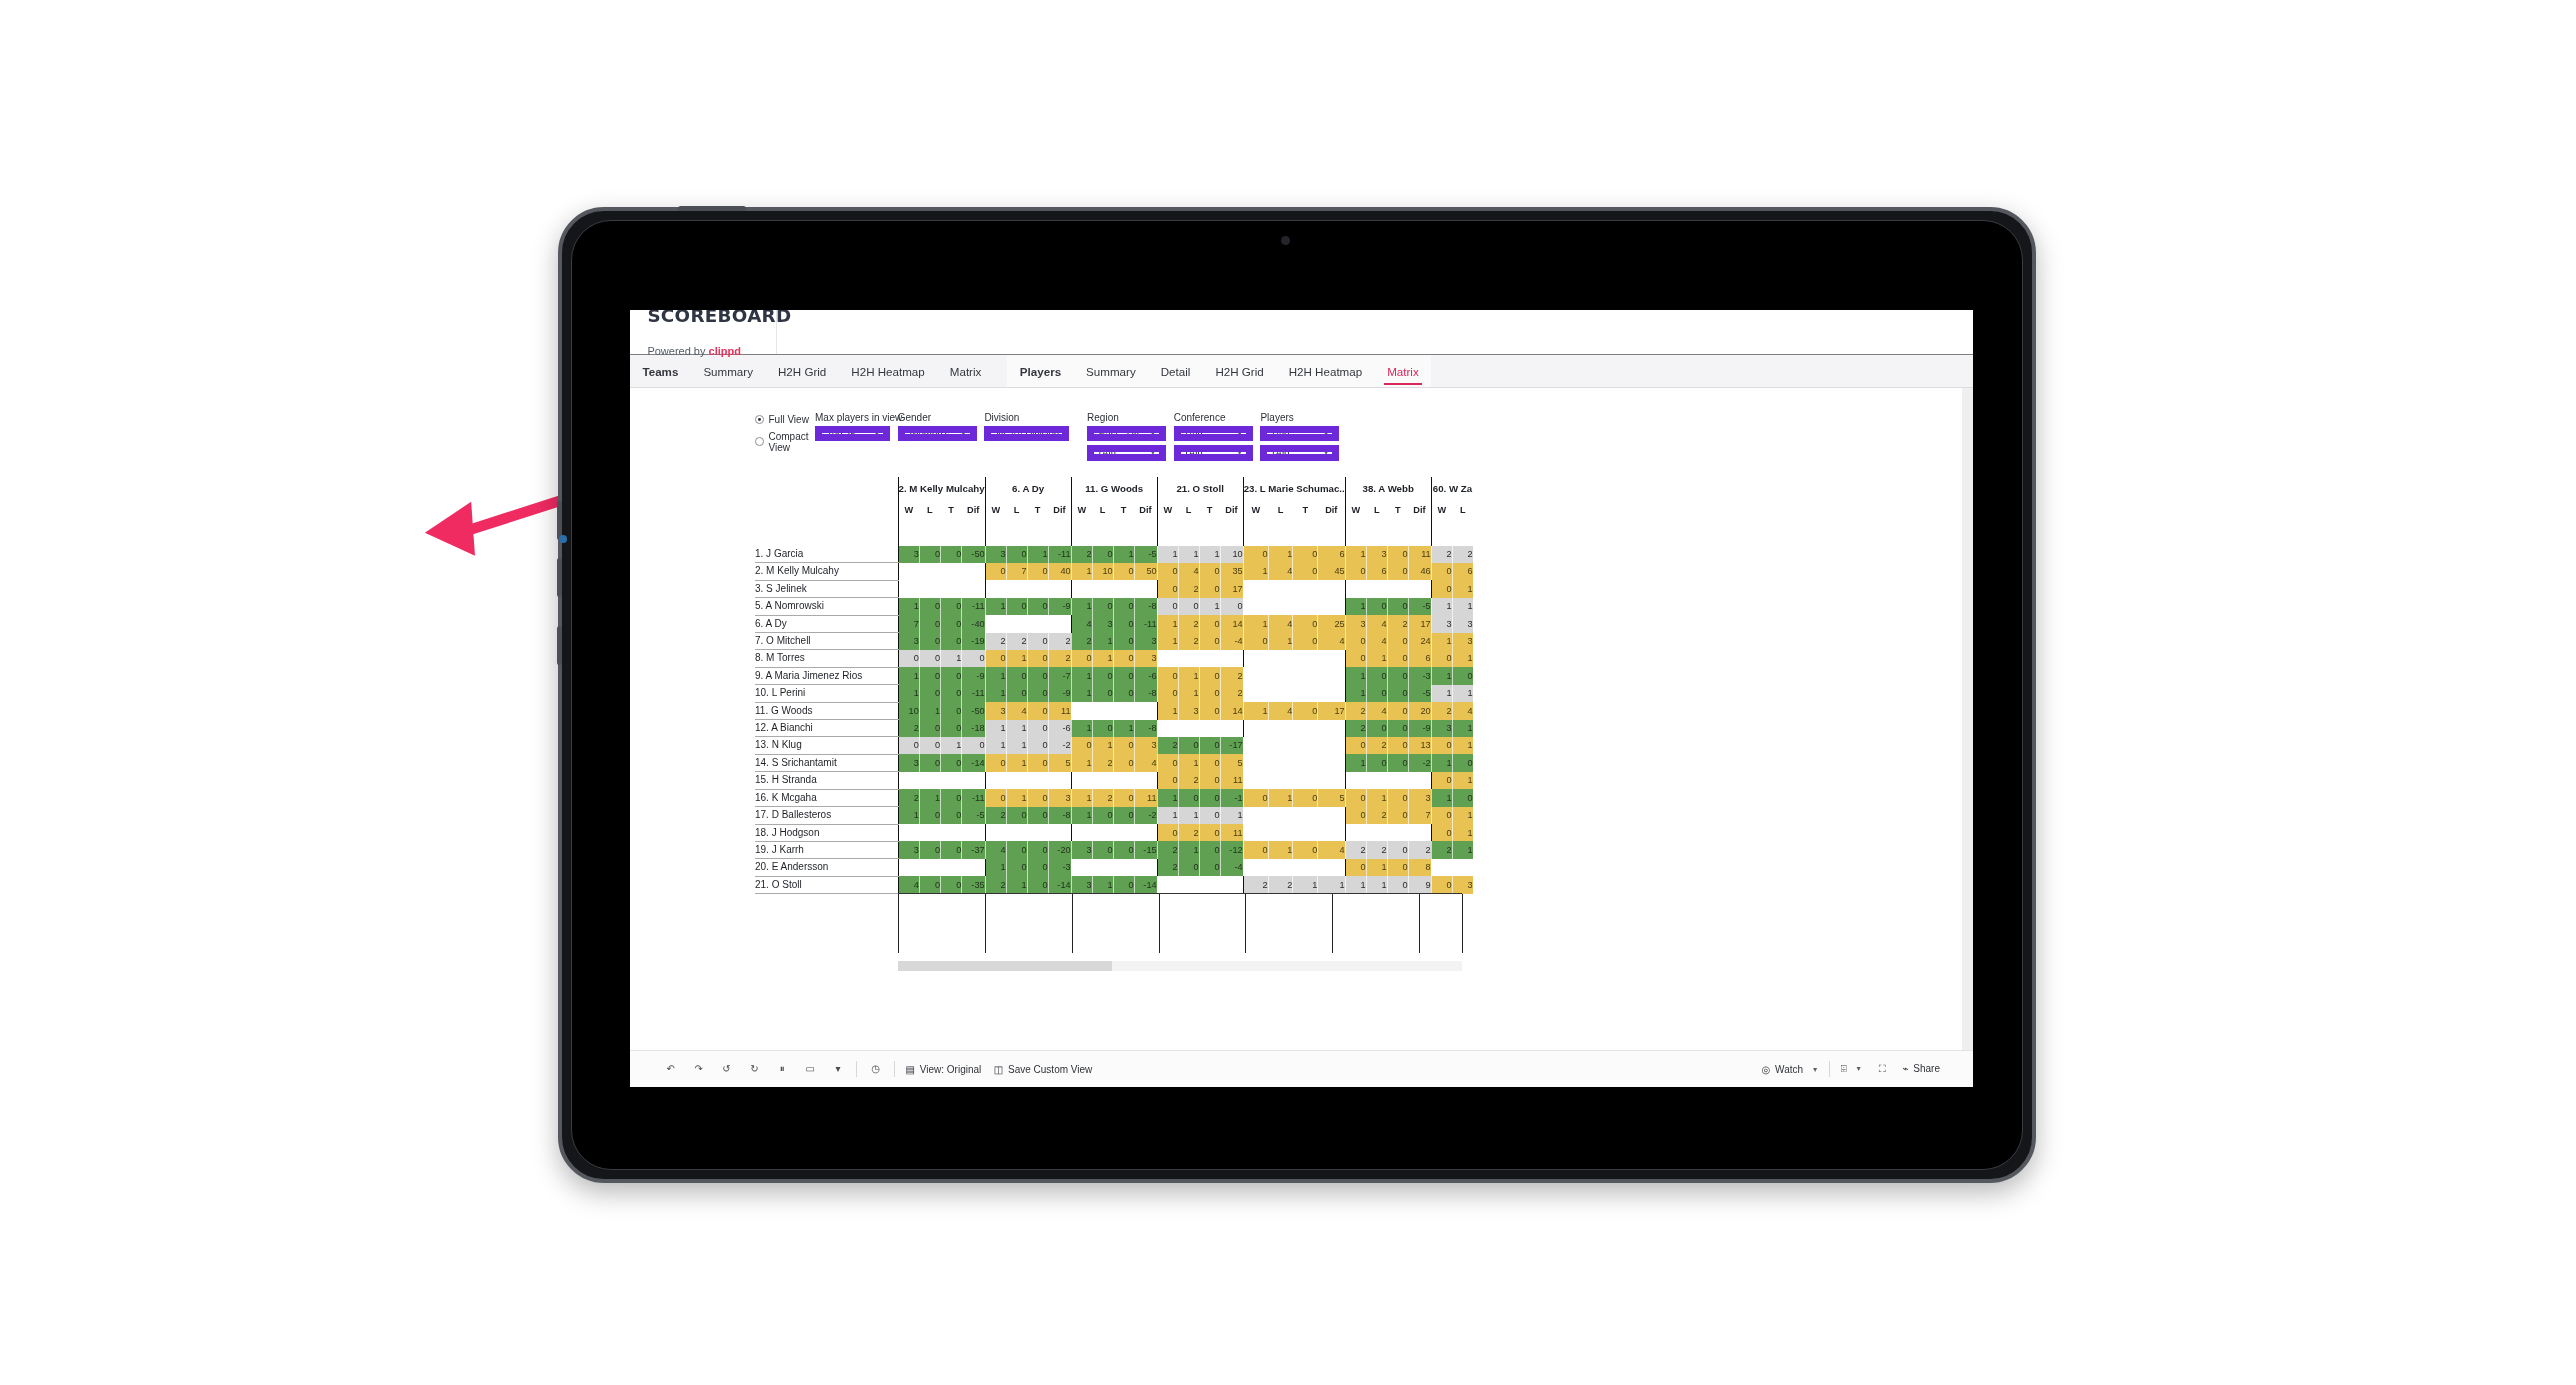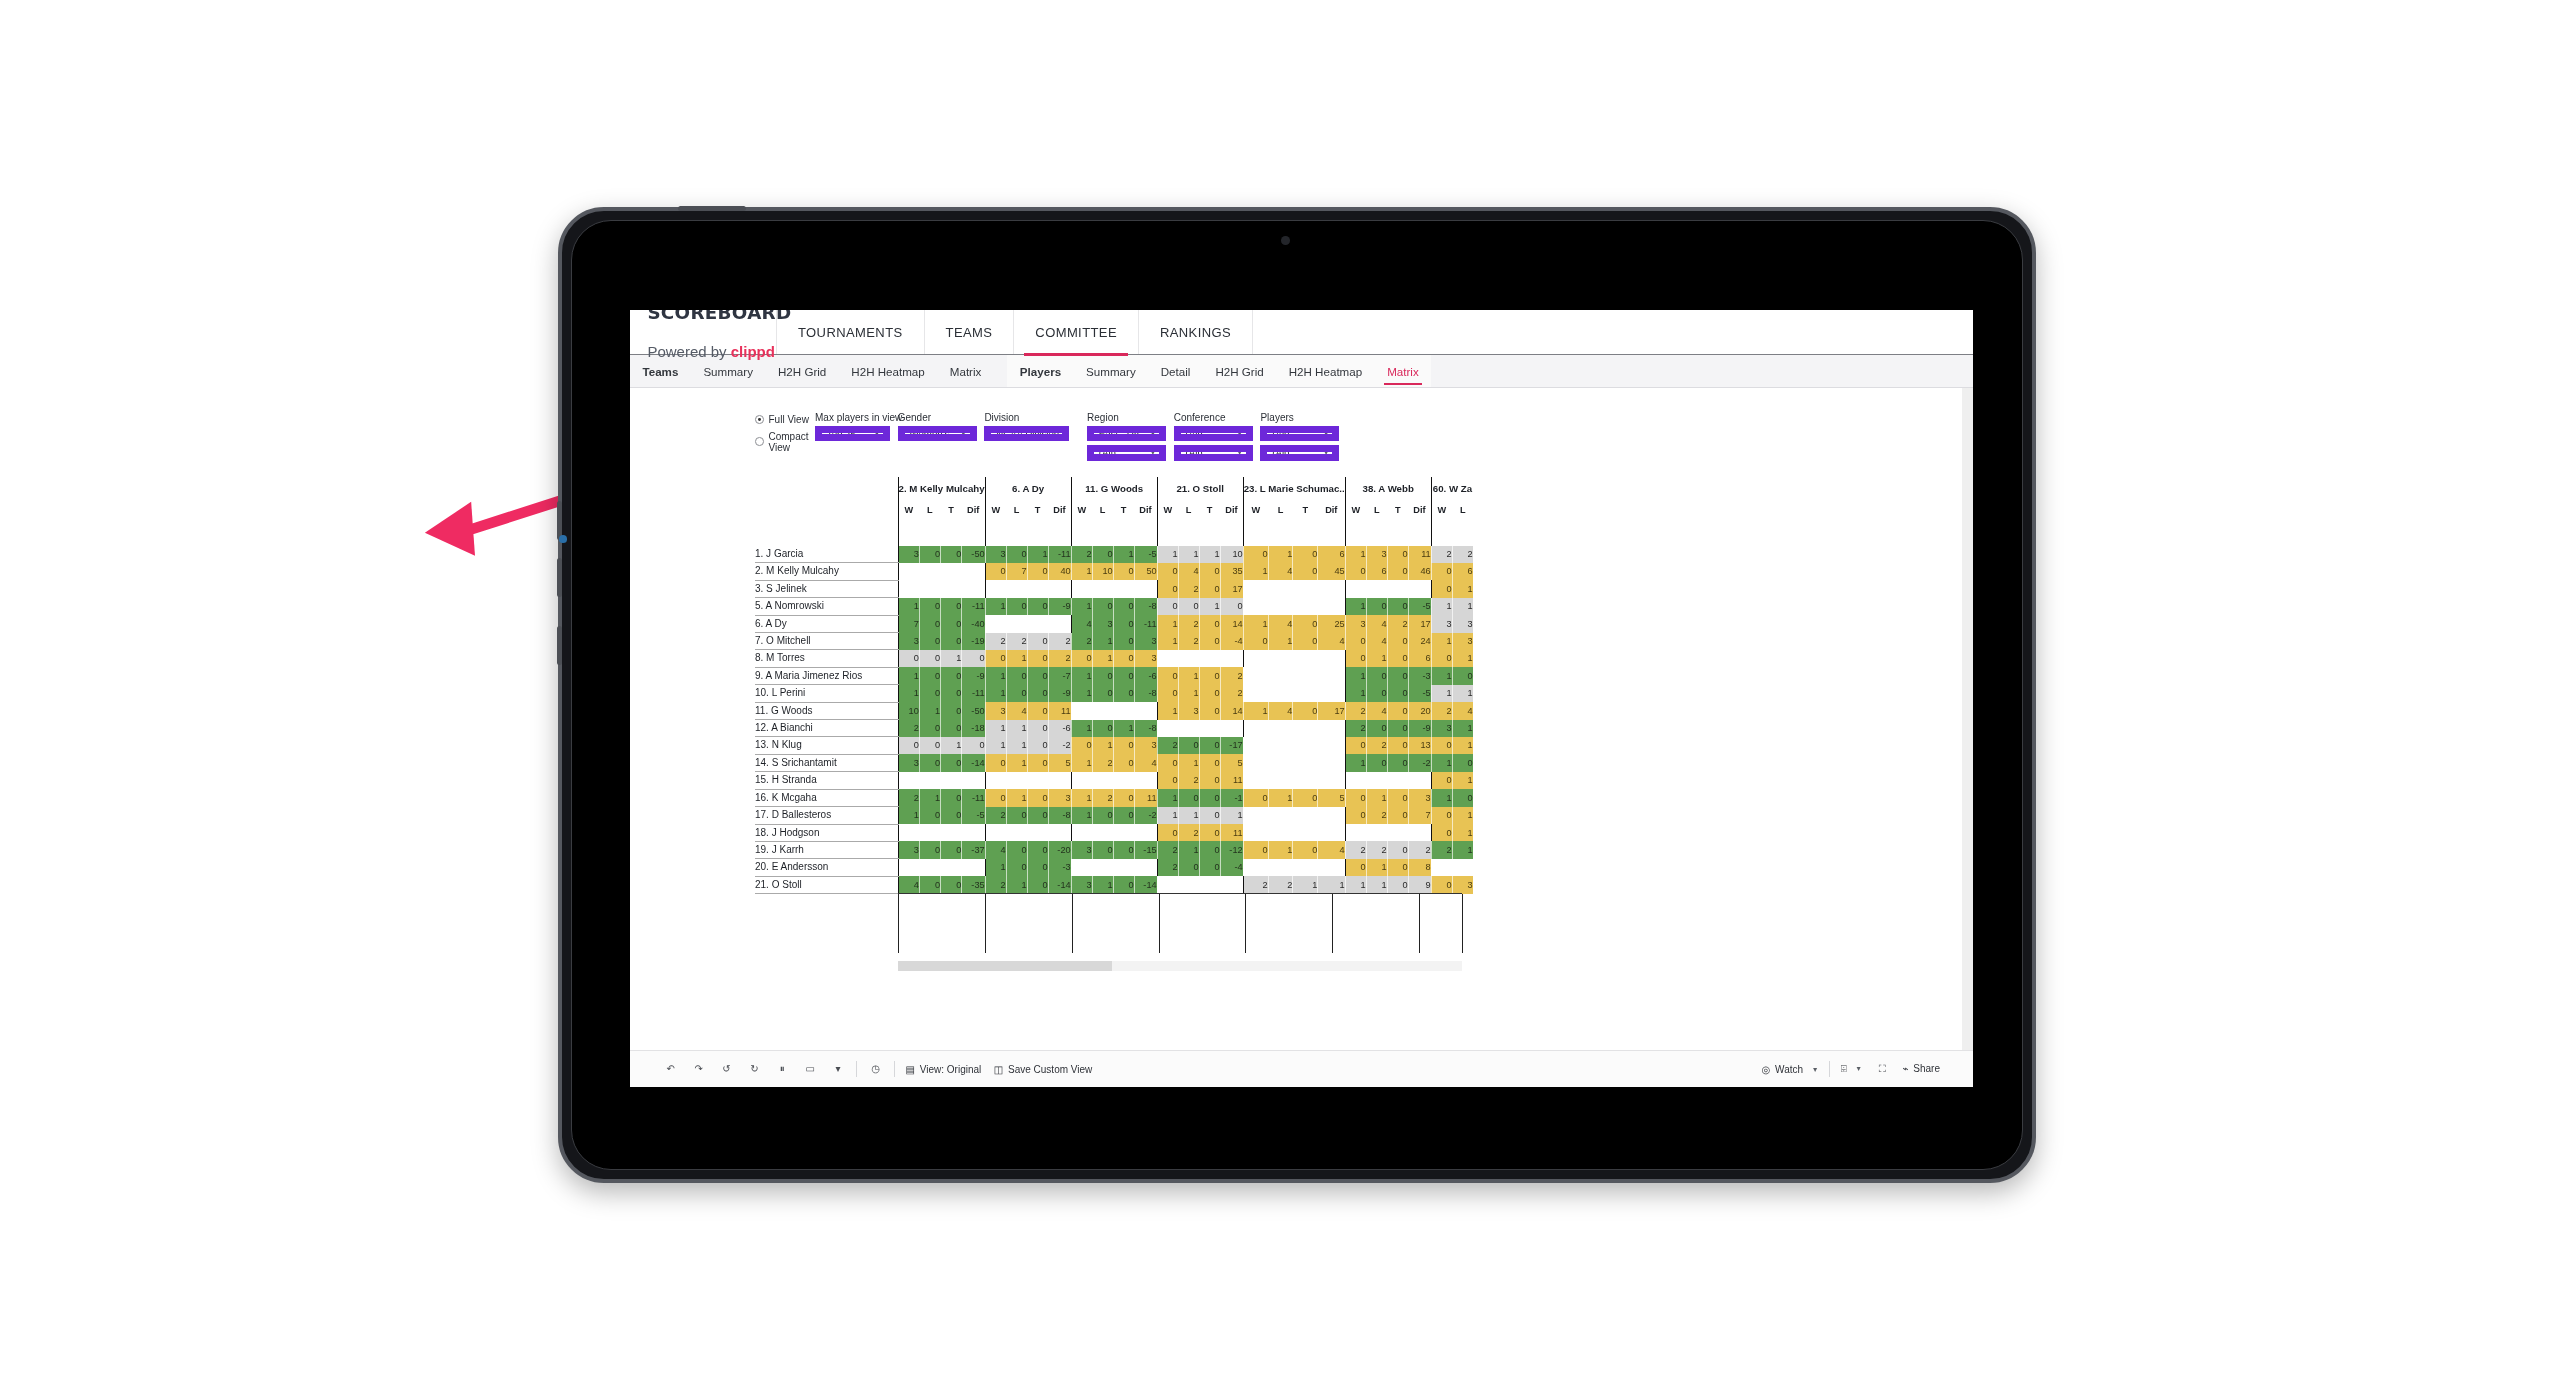--- a/index.html
+++ b/index.html
@@ -72,21 +72,21 @@
     width: 147px;
     padding-left: 17.4px;
     display: flex; flex-direction: column; justify-content: center;
     border-right: 1px solid #e6e6e8;
   }
   .brand-title {
     font-size: 18.3px; font-weight: 700; letter-spacing: 0.3px;
     color: #2f3542; font-family: "DejaVu Sans", sans-serif;
     line-height: 1;
   }
-  .brand-sub { font-size: 15px; color: #555b66; margin-top: 20px; }
+  .brand-sub { font-size: 11px; color: #555b66; margin-top: 20px; }
   .brand-sub b { color: #e8315b; font-weight: 700; }
   .topnav { display: flex; align-items: stretch; }
   .topnav-item {
     padding: 0 21px;
     display: flex; align-items: center;
     font-size: 13px; color: #2b2f36;
     letter-spacing: 0.4px;
     border-right: 1px solid #e6e6e8;
     position: relative;
     cursor: pointer;
@@ -254,26 +254,20 @@
     <div class="btn-side btn-s3"></div>
     <div class="tablet-inner-bezel"></div>
     <div class="cam"></div>
 
     <div class="screen">
 
       <div class="app-header">
         <div class="brand">
           <div class="brand-title">SCOREBOARD</div>
           <div class="brand-sub"><span>Powered by </span><b>clippd</b></div>
-        </div>
-        <div class="topnav">
-          <div class="topnav-item">TOURNAMENTS</div>
-          <div class="topnav-item">TEAMS</div>
-          <div class="topnav-item active">COMMITTEE</div>
-          <div class="topnav-item">RANKINGS</div>
         </div>
       </div>
 
       <div class="subnav">
         <div class="subnav-group">
           <div class="subnav-item bold">Teams</div>
           <div class="subnav-item">Summary</div>
           <div class="subnav-item">H2H Grid</div>
           <div class="subnav-item">H2H Heatmap</div>
           <div class="subnav-item">Matrix</div>

